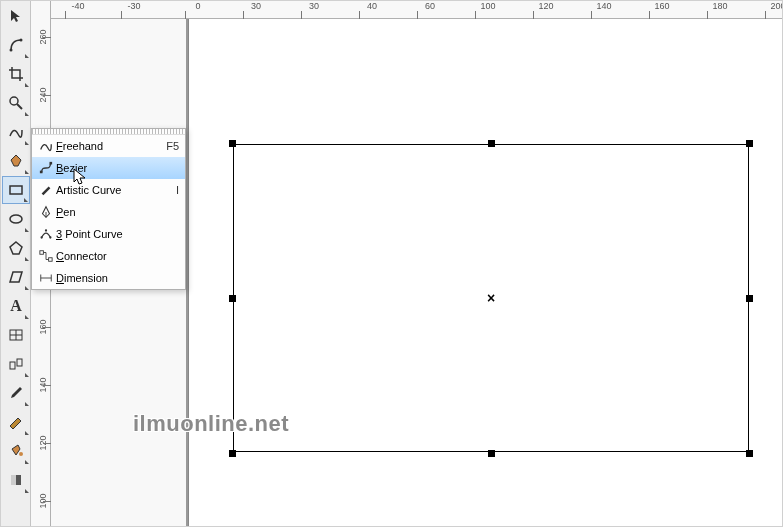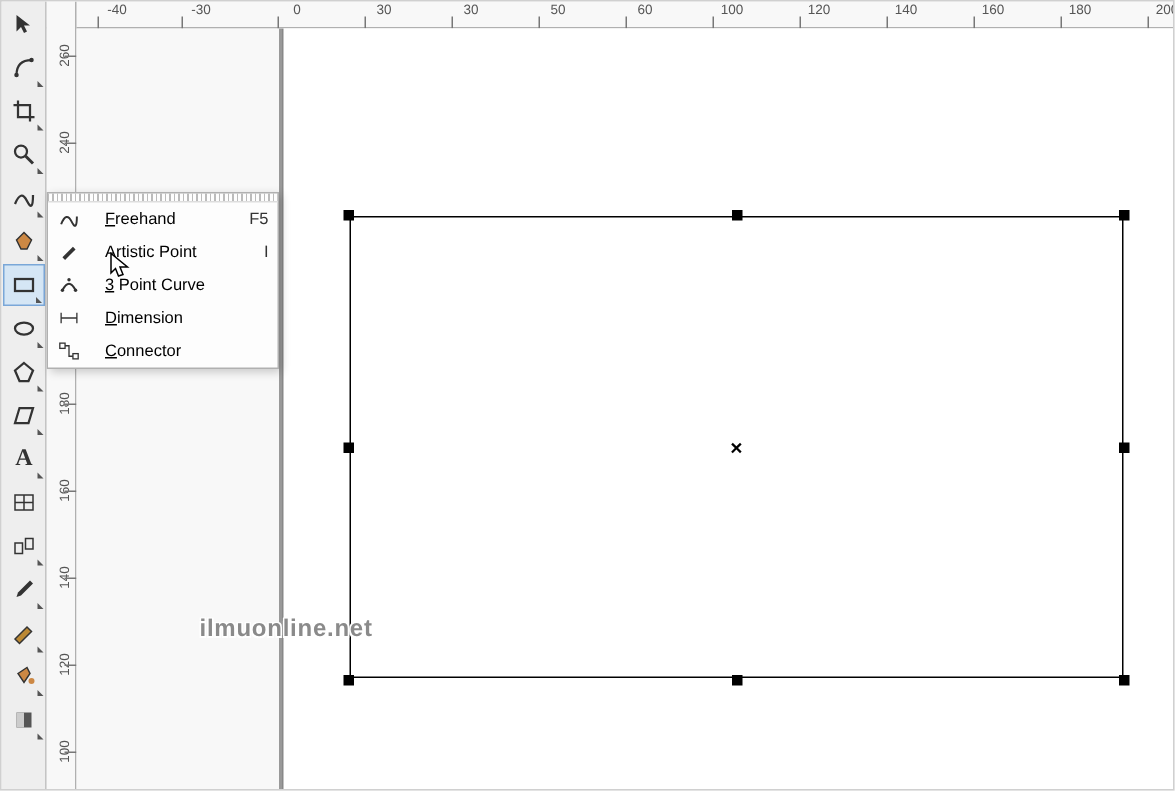--- a/index.html
+++ b/index.html
@@ -142,21 +142,21 @@
   .popup-grabber {
     height: 6px;
     background: repeating-linear-gradient(90deg, #bbb 0 1px, transparent 1px 3px);
     border-bottom: 1px solid #ddd;
   }
   .popup-row {
     height: 22px;
     display: flex;
     align-items: center;
     padding: 0 4px 0 4px;
-    gap: 14px;
+    gap: 0;
     cursor: pointer;
   }
   .popup-row .ico { width: 20px; display:flex; justify-content:center; color:#333;}
   .popup-row .lbl { flex: 1; font-size: 11px; }
   .popup-row .lbl u { text-decoration: underline; }
   .popup-row .sc { font-size: 11px; color: #333; padding-right: 2px;}
   .popup-row.hover {
     background: linear-gradient(#cfe8ff, #a8d5ff);
   }
   .popup-row.hover .lbl::after {
@@ -164,21 +164,21 @@
   }
   .cursor {
     position: absolute;
     left: 72px; top: 167px;
     width: 14px; height: 18px;
     z-index: 50;
   }
   .watermark {
     position: absolute;
     left: 132px; top: 410px;
-    font-size: 16px;
+    font-size: 22px;
     font-weight: bold;
     color: #8a8a8a;
     text-shadow: 1px 1px 0 #fff, -1px -1px 0 #fff, 1px -1px 0 #fff, -1px 1px 0 #fff;
     letter-spacing: 0.5px;
   }
 </style>
 </head>
 <body>
 
 <div class="hruler">
@@ -196,21 +196,21 @@
     </div>
   <div class="tick" style="left:212px">
       <span class="num">30</span>
       <span class="line"></span>
     </div>
   <div class="tick" style="left:270px">
       <span class="num">30</span>
       <span class="line"></span>
     </div>
   <div class="tick" style="left:328px">
-      <span class="num">50</span>
+      <span class="num">40</span>
       <span class="line"></span>
     </div>
   <div class="tick" style="left:386px">
       <span class="num">60</span>
       <span class="line"></span>
     </div>
   <div class="tick" style="left:444px">
       <span class="num">100</span>
       <span class="line"></span>
     </div>
@@ -405,61 +405,82 @@
   <div class="popup-grabber"></div>
   <div class="popup-row">
     <span class="ico">
         <svg width="14" height="14" viewBox="0 0 16 16">
           <path d="M2 12 Q6 2 10 10 T14 6" stroke="#333" fill="none" stroke-width="1.5"></path>
         </svg>
       </span>
     <span class="lbl"><u>F</u>reehand</span>
     <span class="sc">F5</span>
   </div>
+  <div class="popup-row hover">
+    <span class="ico">
+        <svg width="14" height="14" viewBox="0 0 16 16">
+          <path d="M3 13 C3 3 13 13 13 3" stroke="#333" fill="none" stroke-width="1.5"></path>
+          <rect x="1" y="11" width="3" height="3" fill="#333"></rect>
+          <rect x="12" y="1" width="3" height="3" fill="#333"></rect>
+        </svg>
+      </span>
+    <span class="lbl"><u>B</u>ezier</span>
+    <span class="sc"></span>
+  </div>
   <div class="popup-row">
     <span class="ico">
         <svg width="14" height="14" viewBox="0 0 16 16">
           <path d="M3 12 L11 4 L13 6 L5 14 Z" fill="#333"></path>
         </svg>
       </span>
-    <span class="lbl">Artistic Point</span>
+    <span class="lbl">Artistic Curve</span>
     <span class="sc">I</span>
+  </div>
+  <div class="popup-row">
+    <span class="ico">
+        <svg width="14" height="14" viewBox="0 0 16 16">
+          <path d="M8 2 L12 10 L8 14 L4 10 Z" stroke="#333" fill="none" stroke-width="1.2"></path>
+          <line x1="8" y1="8" x2="8" y2="14" stroke="#333"></line>
+        </svg>
+      </span>
+    <span class="lbl"><u>P</u>en</span>
+    <span class="sc"></span>
   </div>
   <div class="popup-row">
     <span class="ico">
         <svg width="14" height="14" viewBox="0 0 16 16">
           <path d="M3 12 Q8 2 13 12" stroke="#333" fill="none" stroke-width="1.5"></path>
           <circle cx="3" cy="12" r="1.3" fill="#333"></circle>
           <circle cx="8" cy="4" r="1.3" fill="#333"></circle>
           <circle cx="13" cy="12" r="1.3" fill="#333"></circle>
         </svg>
       </span>
     <span class="lbl"><u>3</u> Point Curve</span>
     <span class="sc"></span>
   </div>
   <div class="popup-row">
     <span class="ico">
         <svg width="14" height="14" viewBox="0 0 16 16">
+          <rect x="1" y="2" width="4" height="4" stroke="#333" fill="none"></rect>
+          <rect x="11" y="10" width="4" height="4" stroke="#333" fill="none"></rect>
+          <path d="M5 4 L8 4 L8 12 L11 12" stroke="#333" fill="none"></path>
+        </svg>
+      </span>
+    <span class="lbl"><u>C</u>onnector</span>
+    <span class="sc"></span>
+  </div>
+  <div class="popup-row">
+    <span class="ico">
+        <svg width="14" height="14" viewBox="0 0 16 16">
           <line x1="2" y1="8" x2="14" y2="8" stroke="#333"></line>
           <line x1="2" y1="4" x2="2" y2="12" stroke="#333"></line>
           <line x1="14" y1="4" x2="14" y2="12" stroke="#333"></line>
         </svg>
       </span>
     <span class="lbl"><u>D</u>imension</span>
-    <span class="sc"></span>
-  </div>
-  <div class="popup-row">
-    <span class="ico">
-        <svg width="14" height="14" viewBox="0 0 16 16">
-          <rect x="1" y="2" width="4" height="4" stroke="#333" fill="none"></rect>
-          <rect x="11" y="10" width="4" height="4" stroke="#333" fill="none"></rect>
-          <path d="M5 4 L8 4 L8 12 L11 12" stroke="#333" fill="none"></path>
-        </svg>
-      </span>
-    <span class="lbl"><u>C</u>onnector</span>
     <span class="sc"></span>
   </div>
 </div>
 
 <div class="cursor">
   <svg viewBox="0 0 14 18">
       <path d="M1 1 L1 14 L4 11 L6 16 L9 15 L7 10 L12 10 Z" fill="#fff" stroke="#000" stroke-width="1"></path>
     </svg>
 </div>
 

